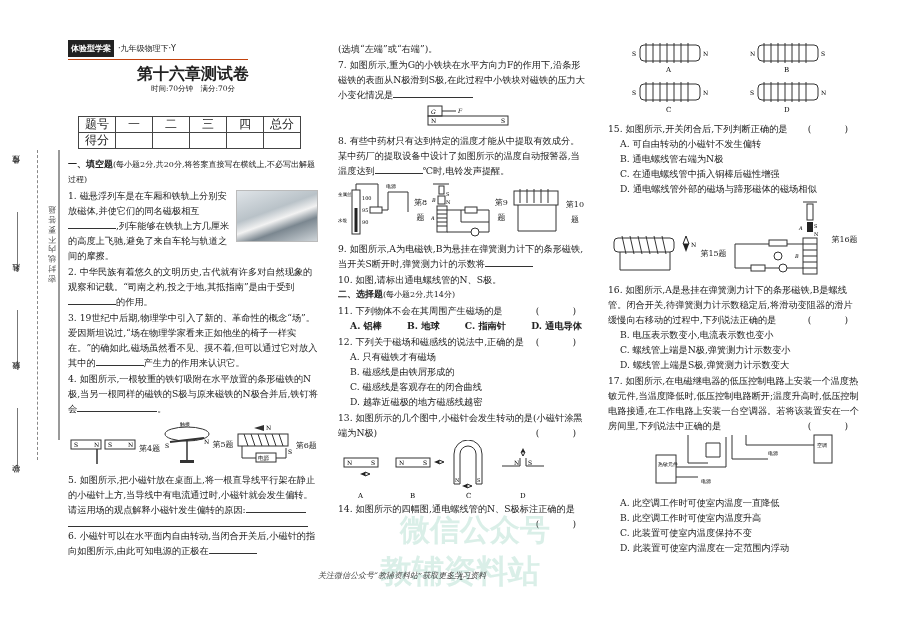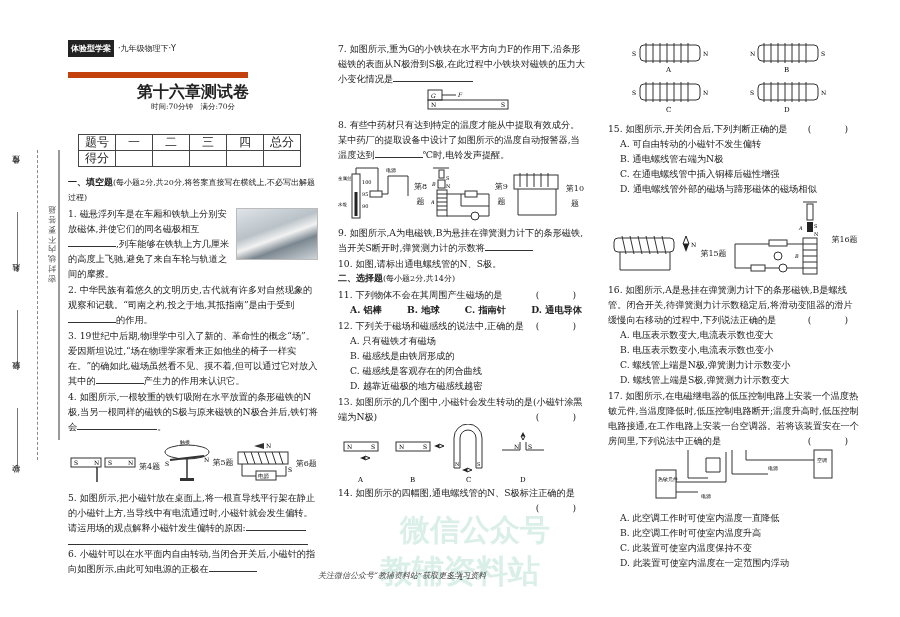--- a/index.html
+++ b/index.html
@@ -9,21 +9,21 @@
   .margin { position: absolute; left: 0; top: 150px; width: 62px; height: 340px; }
   .margin .solid { position: absolute; left: 58px; top: 0; width: 2px; height: 290px; background: #999; }
   .margin .dashed { position: absolute; left: 37px; top: 0; height: 310px; border-left: 1px dashed #888; }
   .vlabel { position: absolute; font-size: 8px; writing-mode: vertical-rl; transform: rotate(180deg); color: #333; }
   .vline { position: absolute; width: 1px; background: #777; }
   .seal { position: absolute; left: 48px; top: 60px; font-size: 8px; color: #555; writing-mode: vertical-rl; transform: rotate(180deg); letter-spacing: 10px; }
   .col { position: absolute; top: 40px; font-size: 9.2px; line-height: 15px; }
   .col1 { left: 68px; width: 250px; }
   .col2 { left: 338px; width: 250px; }
   .col3 { left: 608px; width: 252px; }
-  .header-bar { display: flex; align-items: center; border-bottom: 6px solid #c2410c; width: 180px; padding-bottom: 15px; margin-bottom: 6px; }
+  .header-bar { display: flex; align-items: center; border-bottom: 1px solid #c2410c; width: 180px; padding-bottom: 2px; margin-bottom: 6px; }
   .brand { background: #222; color: #fff; font-size: 8px; padding: 1px 3px; font-weight: bold; }
   .grade { font-size: 8px; margin-left: 4px; font-family: "DejaVu Sans", sans-serif; text-align: center; }
   .title { text-align: center; font-size: 16px; font-weight: bold; margin-top: 6px; }
   .subtitle { text-align: center; font-size: 7.5px; margin-bottom: 20px; }
   table.score { border-collapse: collapse; margin: 0 auto 8px 10px; font-size: 12px; }
   table.score td { border: 1px solid #444; width: 37px; height: 15px; text-align: center; }
   .sec { font-weight: bold; font-size: 9px; }
   .sec .note { font-weight: normal; font-size: 8px; }
   .q { margin-top: 1px; }
   .opt { padding-left: 12px; }
@@ -142,20 +142,21 @@
     <div class="q">
       <span>5. 如图所示,把小磁针放在桌面上,将一根直导线平行架在静止的小磁针上方,当导线中有电流通过时,小磁针就会发生偏转。请运用场的观点解释小磁针发生偏转的原因:</span><span class="blank" style="width:60px"></span>
       <div class="blank" style="width:240px;display:block"></div>
     </div>
     <div class="q">
       <span>6. 小磁针可以在水平面内自由转动,当闭合开关后,小磁针的指向如图所示,由此可知电源的正极在</span><span class="blank"></span>
     </div>
   </div>
 
   <div class="col col2">
+    <div class="q">(选填“左端”或“右端”)。</div>
     <div class="q">
       <span>7. 如图所示,重为G的小铁块在水平方向力F的作用下,沿条形磁铁的表面从N极滑到S极,在此过程中小铁块对磁铁的压力大小变化情况是</span><span class="blank l"></span>
     </div>
     <svg width="250" height="30">
       <rect x="90" y="4" width="14" height="10" fill="none" stroke="#333"></rect>
       <text x="93" y="12" font-size="6" font-style="italic">G</text>
       <line x1="104" y1="9" x2="118" y2="9" stroke="#333"></line>
         <text x="120" y="11" font-size="6" font-style="italic">F</text>
       <rect x="90" y="14" width="80" height="9" fill="none" stroke="#333"></rect>
       <text x="93" y="21" font-size="6">N</text>
@@ -330,21 +331,20 @@
           <rect x="38" y="40" width="18" height="6" fill="white" stroke="#333"></rect>
           <circle cx="47" cy="56" r="4" fill="white" stroke="#333"></circle>
           <rect x="20" y="65" width="14" height="6" fill="white" stroke="#333"></rect>
           <circle cx="52" cy="68" r="4" fill="white" stroke="#333"></circle>
         </svg>
         <span>第16题</span>
       </div>
     </div>
     <div class="q">
       <span>16. 如图所示,A是悬挂在弹簧测力计下的条形磁铁,B是螺线管。闭合开关,待弹簧测力计示数稳定后,将滑动变阻器的滑片缓慢向右移动的过程中,下列说法正确的是</span><span class="paren">(　)</span>
-      <div class="opt">A. 电压表示数变大,电流表示数也变大</div>
       <div class="opt">B. 电压表示数变小,电流表示数也变小</div>
       <div class="opt">C. 螺线管上端是N极,弹簧测力计示数变小</div>
       <div class="opt">D. 螺线管上端是S极,弹簧测力计示数变大</div>
     </div>
     <div class="q">
       <span>17. 如图所示,在电磁继电器的低压控制电路上安装一个温度热敏元件,当温度降低时,低压控制电路断开;温度升高时,低压控制电路接通,在工作电路上安装一台空调器。若将该装置安在一个房间里,下列说法中正确的是</span><span class="paren">(　)</span>
     </div>
     <svg width="250" height="62">
       <rect x="48" y="22" width="20" height="28" fill="none" stroke="#333"></rect>
       <text x="50" y="33" font-size="5">热敏元件</text>

